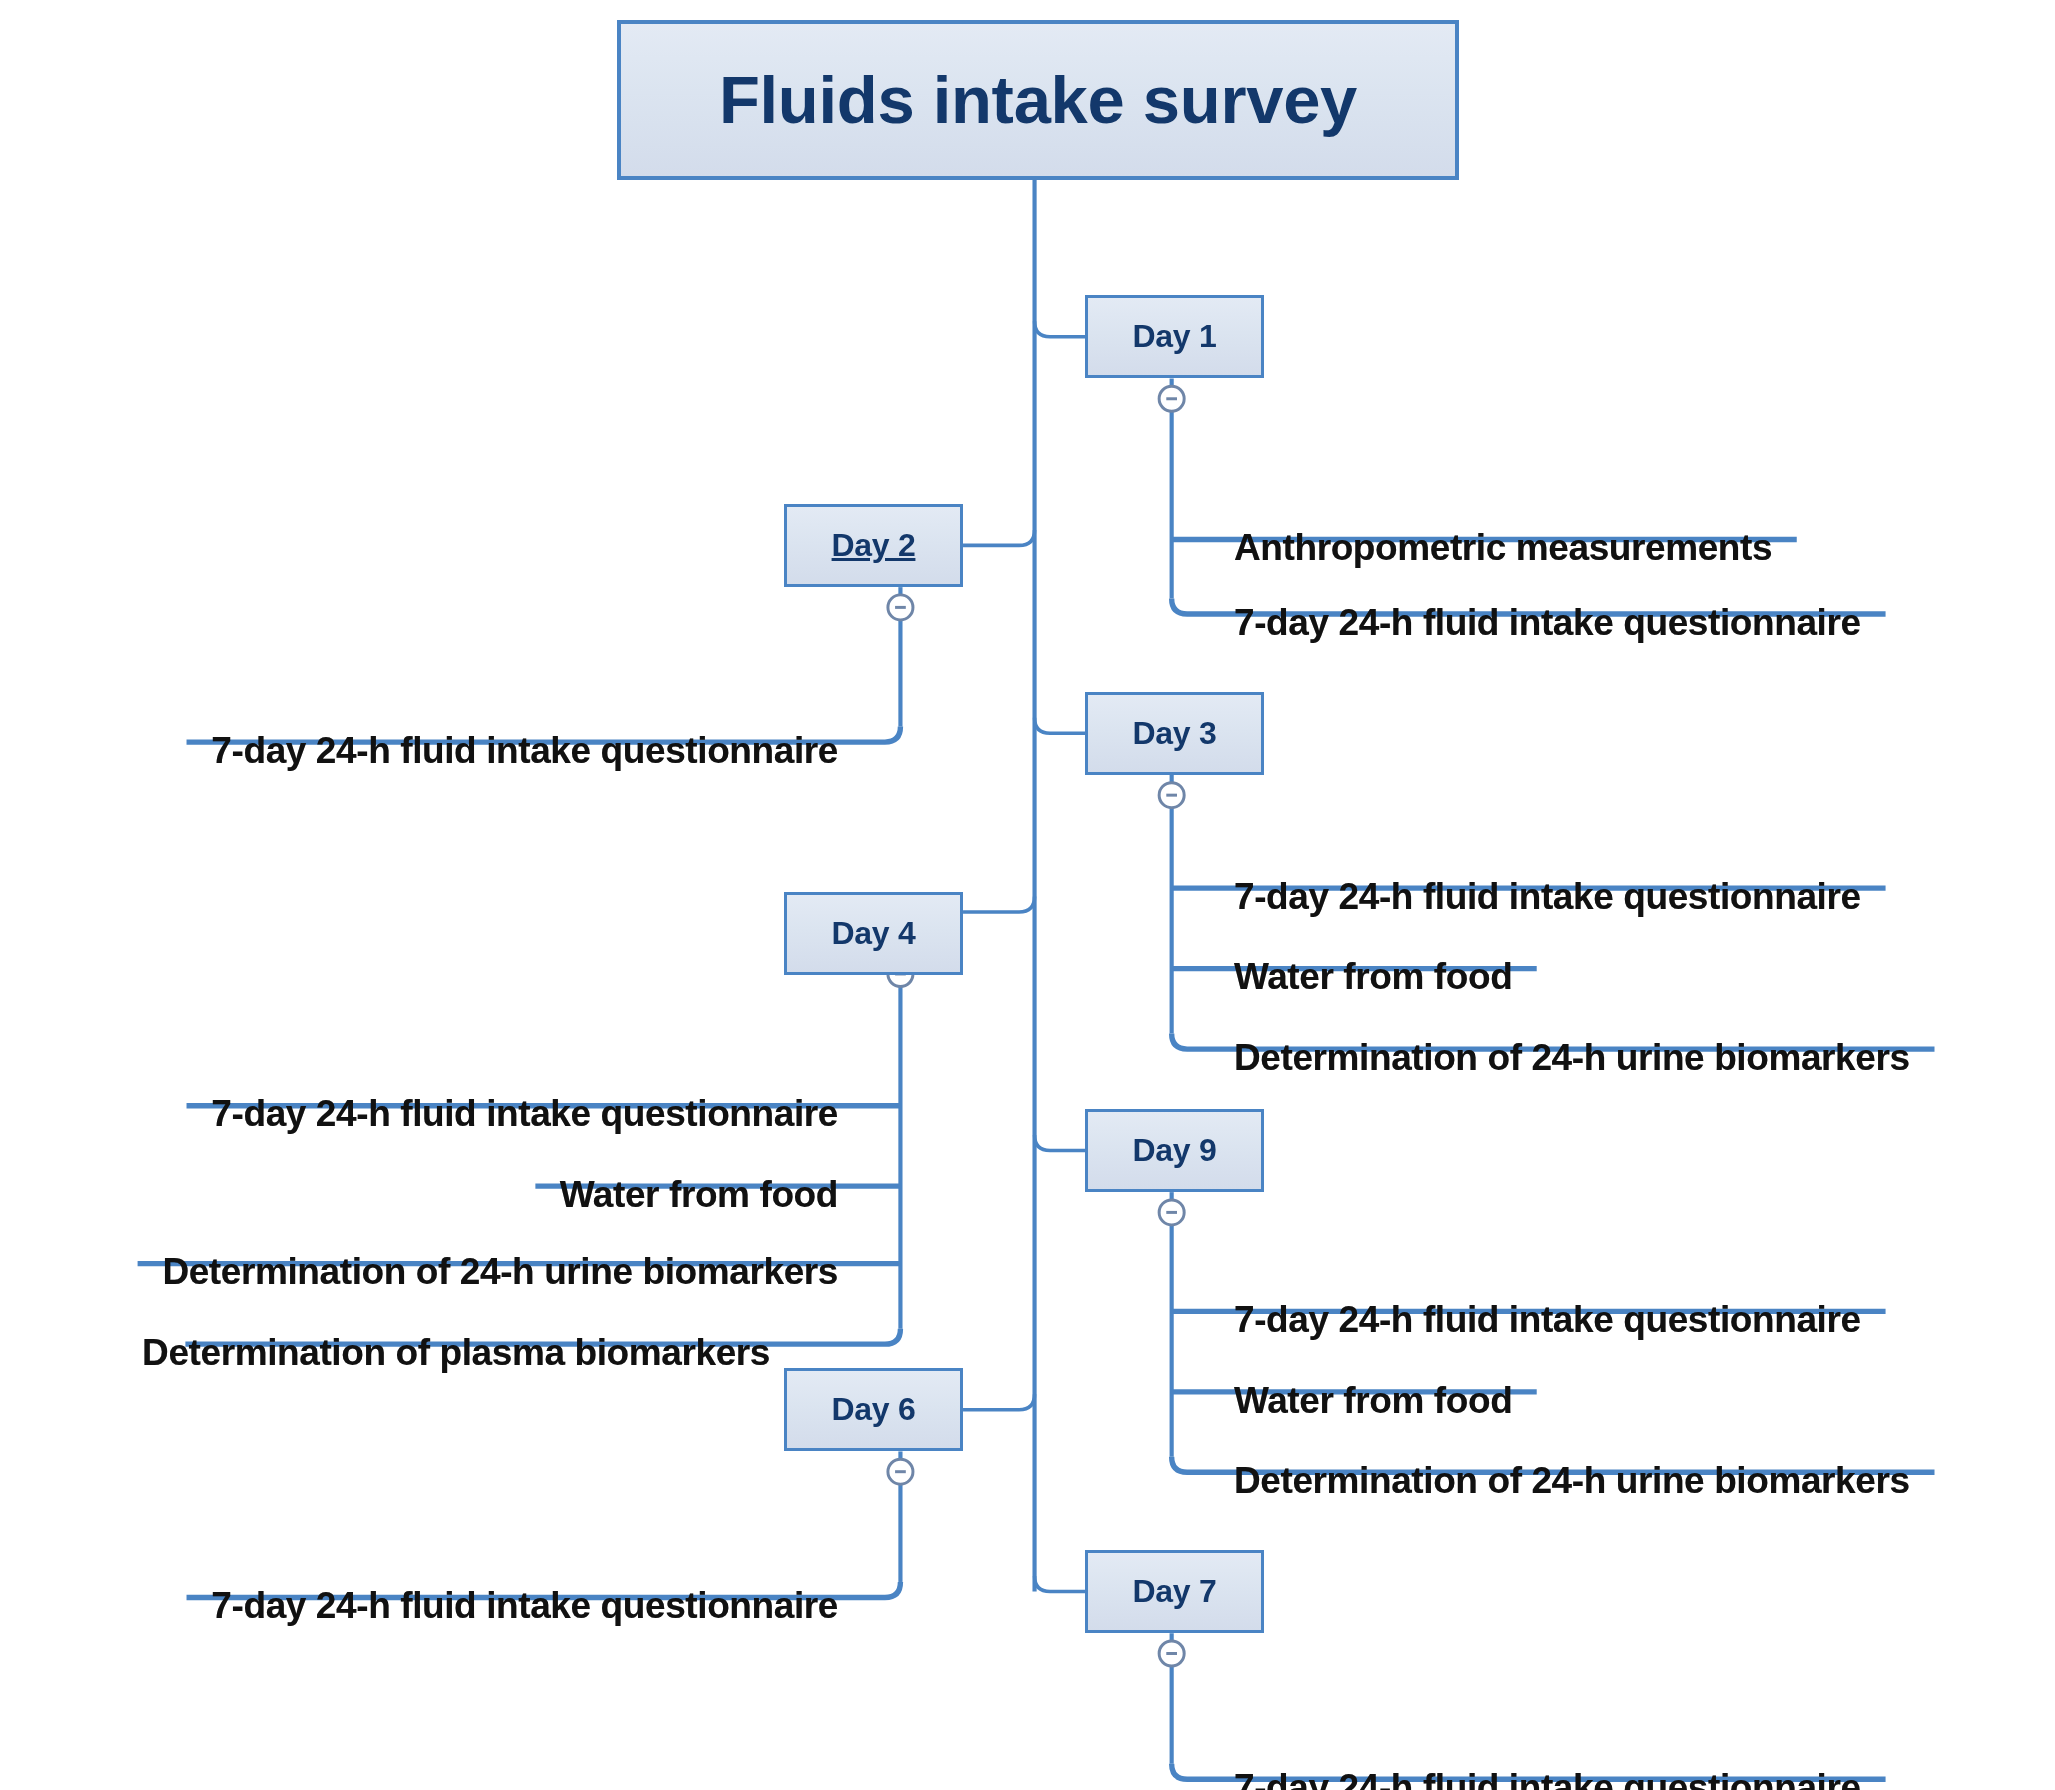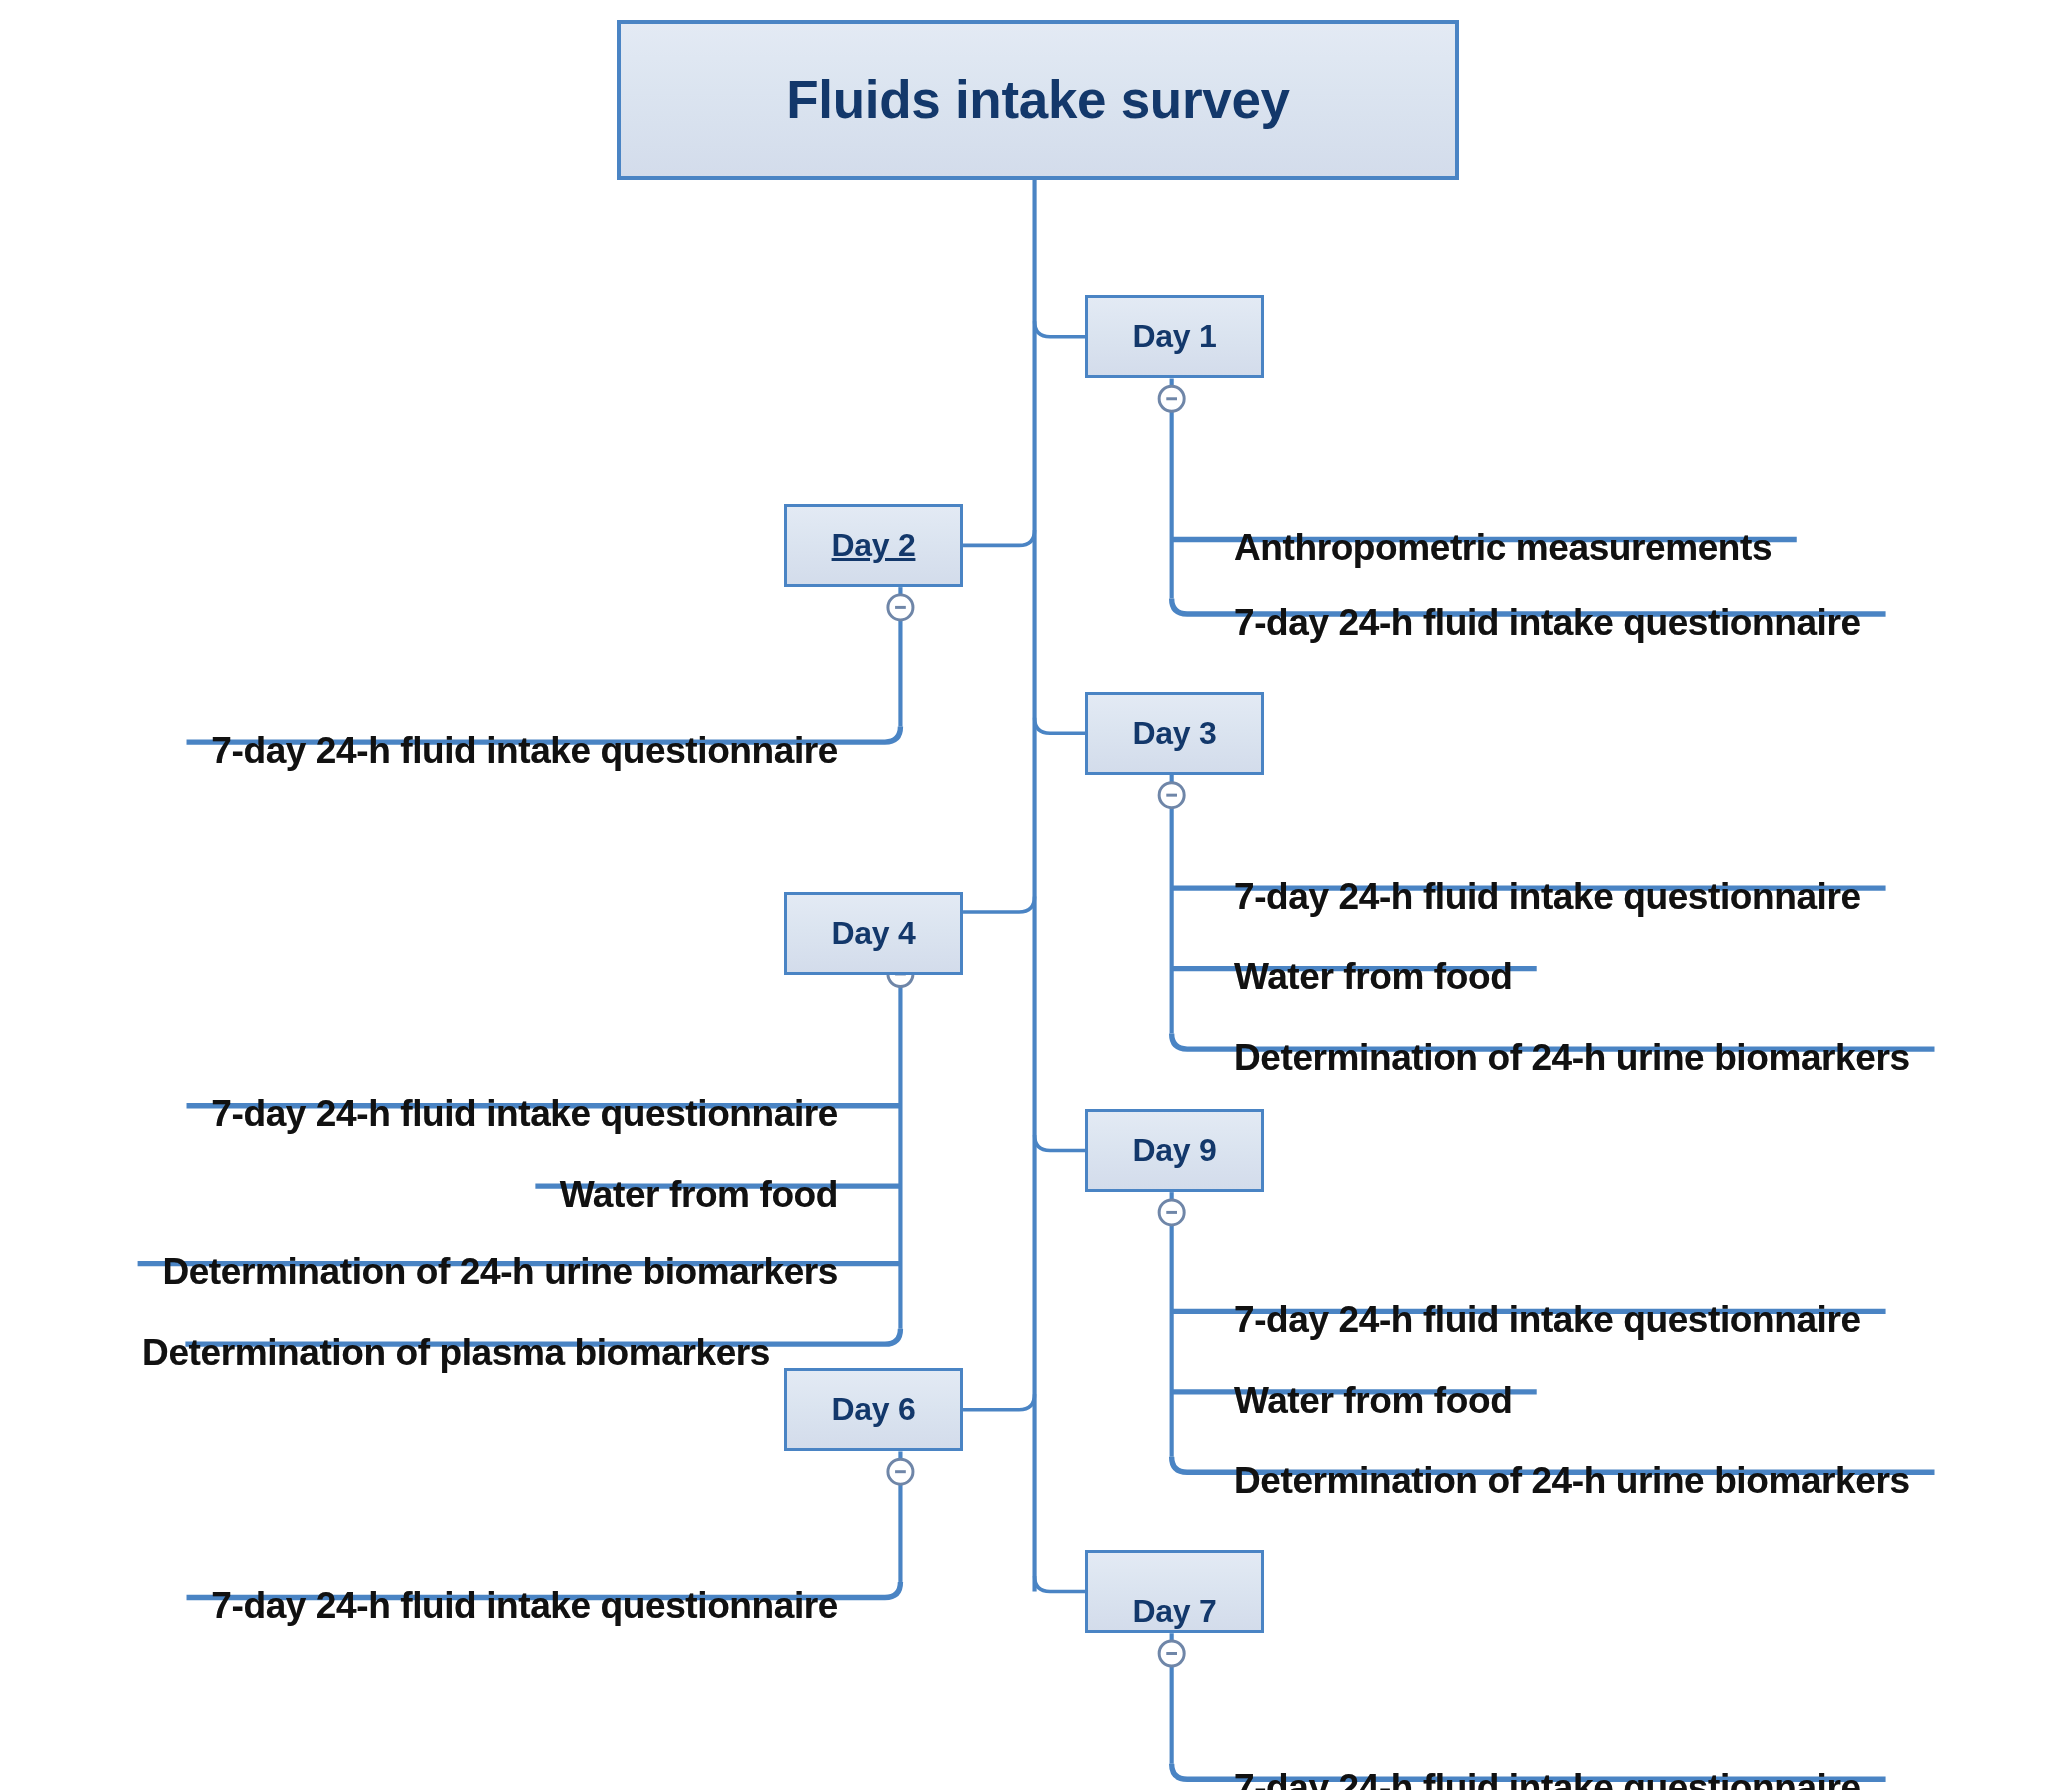--- a/index.html
+++ b/index.html
@@ -34,21 +34,21 @@
     color: #13386b;
     font-weight: bold;
     letter-spacing: -0.3px;
     text-shadow: 0 0 0.6px rgba(255,255,255,.7);
   }
   .node-box.root {
     left: 617px;
     top: 19.7px;
     width: 842px;
     height: 160px;
-    font-size: 53px;
+    font-size: 67px;
     border-width: 4.2px;
   }
   .node-box.day {
     width: 179px;
     height: 83px;
     font-size: 32px;
   }
   
   .leaf {
     position: absolute;
@@ -153,20 +153,20 @@
       <div class="node-box day" style="left: 1085px; top: 1109px;">
         <span>Day 9</span>
       </div>
       <div class="leaf right" style="top: 1302px; left: 1234px;">7-day 24-h fluid intake questionnaire</div>
       <div class="leaf right" style="top: 1383px; left: 1234px;">Water from food</div>
       <div class="leaf right" style="top: 1463px; left: 1234px;">Determination of 24-h urine biomarkers</div>
       <div class="node-box day" style="left: 784px; top: 1368px;">
         <span>Day 6</span>
       </div>
       <div class="leaf left" style="top: 1588px; right: 1218px;">7-day 24-h fluid intake questionnaire</div>
-      <div class="node-box day" style="left: 1085px; top: 1550px; align-items: flex-end;">
+      <div class="node-box day" style="left: 1085px; top: 1550px;">
         <span>Day 7</span>
       </div>
       <div class="leaf right" style="top: 1770px; left: 1234px;">7-day 24-h fluid intake questionnaire</div>
     </div>
 
 </div>
 
 
 </body></html>

